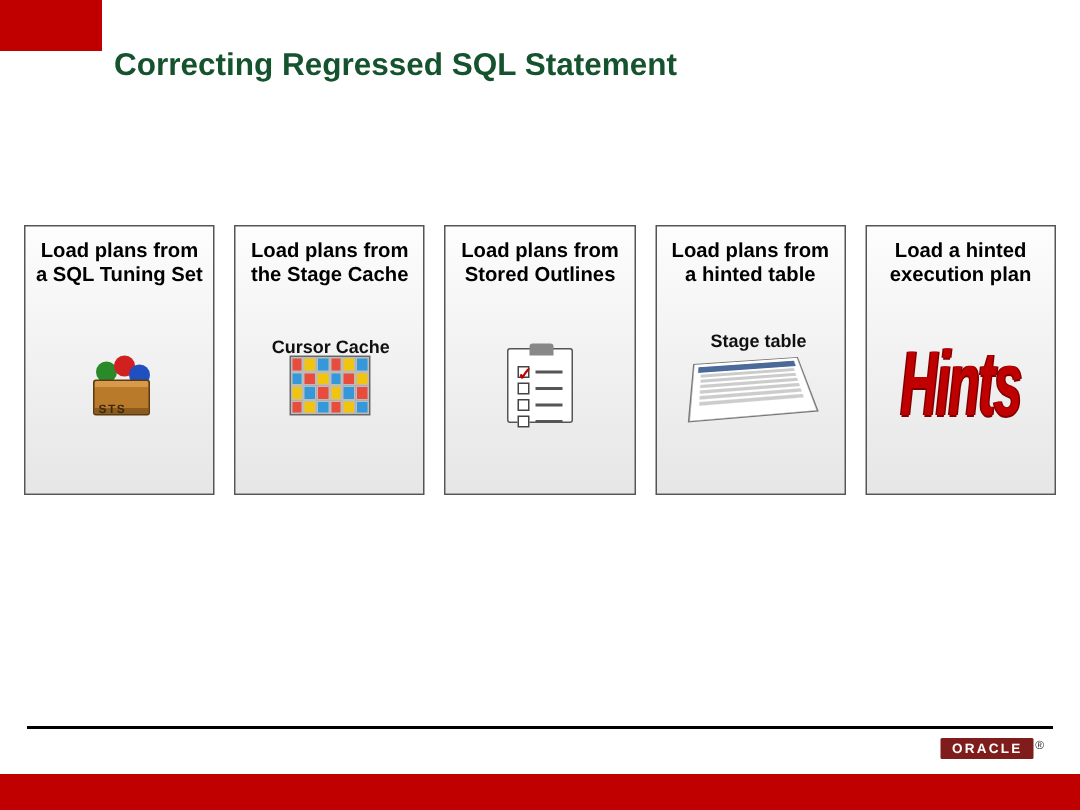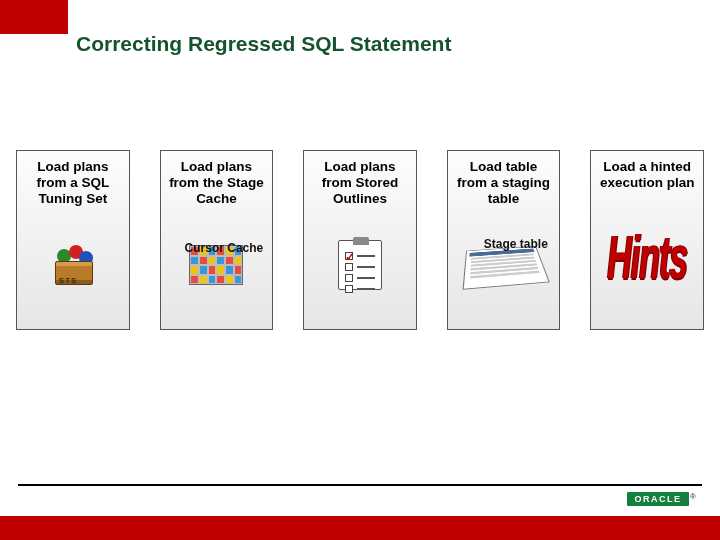--- a/index.html
+++ b/index.html
@@ -24,21 +24,21 @@
     font-size: 21px;
     font-weight: bold;
     color: #14532d;
   }
   .cards {
     position: absolute;
     top: 150px;
     left: 16px;
     right: 16px;
     display: flex;
-    gap: 30px;
+    gap: 13px;
   }
   .card {
     flex: 1;
     height: 180px;
     border: 1px solid #555;
     background: linear-gradient(#fdfdfd, #f0f0f0 55%, #e6e6e6);
     padding: 8px 6px 6px 6px;
     display: flex;
     flex-direction: column;
     align-items: center;
@@ -204,21 +204,21 @@
   .logo {
     position: absolute;
     right: 24px;
     top: 8px;
     display: flex;
     align-items: center;
     gap: 1px;
   }
   .logo .bar {
     width: 62px; height: 14px;
-    background: #15803d;
+    background: #7f1d1d;
     border-radius: 1px;
     color: #fff;
     font-size: 9px;
     font-weight: bold;
     letter-spacing: 1.5px;
     display: flex;
     align-items: center;
     justify-content: center;
   }
   .logo .reg {
@@ -299,21 +299,21 @@
           </div>
         <div class="row">
             <div class="box"></div>
             <div class="line"></div>
           </div>
       </div>
     </div>
   </div>
 
   <div class="card">
-    <div class="card-title">Load table from a staging table</div>
+    <div class="card-title">Load plans from a hinted table</div>
     <div class="card-body">
       <div class="icon-sheet">
         <div class="paper">
           <div class="hdr"></div>
           <div class="ln"></div>
             <div class="ln"></div>
             <div class="ln"></div>
             <div class="ln"></div>
             <div class="ln"></div>
             <div class="ln"></div>

